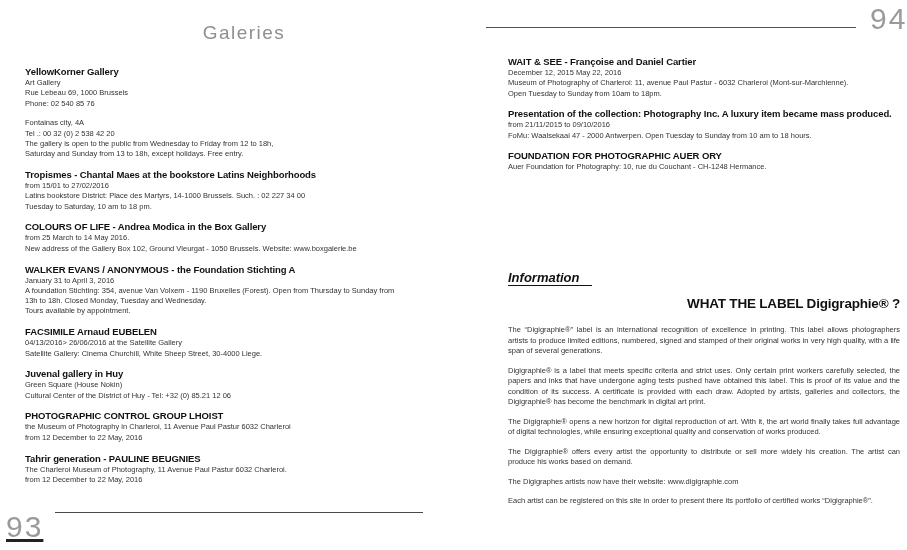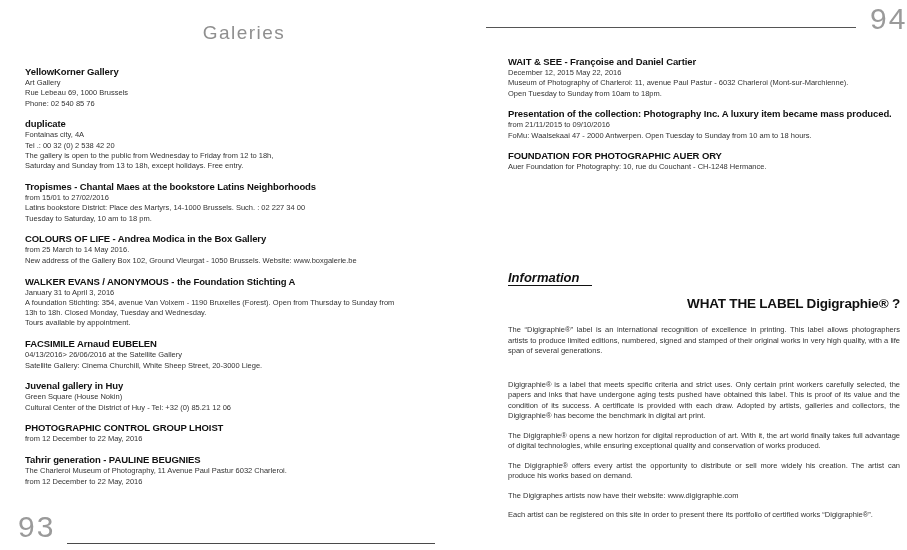--- a/index.html
+++ b/index.html
@@ -43,24 +43,25 @@
     font-size: 30px;
     letter-spacing: 2px;
     color: #9a9a9a;
     font-weight: 300;
     line-height: 34px;
   }
 
   
   .footer-left {
     position: absolute;
-    left: 18px;
+    left: 6px;
     top: 510px;
     display: flex;
-    align-items: flex-end;
+    align-items: flex-start;
+    text-decoration: underline;
   }
   .footer-left .rule {
     display: inline-block;
     width: 368px;
     height: 0;
     border-top: 1.6px solid #4a4a4a;
     margin-left: 12px;
     margin-top: 2px;
   }
 
@@ -137,39 +138,38 @@
     letter-spacing: -0.2px;
     text-align: right;
   }
   .info-para {
     font-size: 7.5px;
     line-height: 10.5px;
     color: #333;
     text-align: justify;
     margin: 0 0 9px 0;
   }
-  .info-para.extra-gap { margin-top: 23px; }
+  .info-para.extra-gap { margin-top: 9px; }
 </style>
 </head>
 <body>
 
 <div class="spread">
 
   <div class="page page-left">
     <div class="galeries-header">Galeries</div>
 
     <div class="entries entries-left" id="left-entries">
         <div class="entry">
           <div class="entry-title">YellowKorner Gallery</div>
           <div class="entry-line">Art Gallery</div>
           <div class="entry-line">Rue Lebeau 69, 1000 Brussels</div>
           <div class="entry-line">Phone: 02 540 85 76</div>
         </div>
         <div class="entry">
-          <div class="entry-title">duplicate</div>
           <div class="entry-line">Fontainas city, 4A</div>
           <div class="entry-line">Tel .: 00 32 (0) 2 538 42 20</div>
           <div class="entry-line">The gallery is open to the public from Wednesday to Friday from 12 to 18h,</div>
           <div class="entry-line">Saturday and Sunday from 13 to 18h, except holidays. Free entry.</div>
         </div>
         <div class="entry">
           <div class="entry-title">Tropismes - Chantal Maes at the bookstore Latins Neighborhoods</div>
           <div class="entry-line">from 15/01 to 27/02/2016</div>
           <div class="entry-line">Latins bookstore District: Place des Martyrs, 14-1000 Brussels. Such. : 02 227 34 00</div>
           <div class="entry-line">Tuesday to Saturday, 10 am to 18 pm.</div>
@@ -182,29 +182,30 @@
         <div class="entry">
           <div class="entry-title">WALKER EVANS / ANONYMOUS - the Foundation Stichting A</div>
           <div class="entry-line">January 31 to April 3, 2016</div>
           <div class="entry-line">A foundation Stichting: 354, avenue Van Volxem - 1190 Bruxelles (Forest). Open from Thursday to Sunday from</div>
           <div class="entry-line">13h to 18h. Closed Monday, Tuesday and Wednesday.</div>
           <div class="entry-line">Tours available by appointment.</div>
         </div>
         <div class="entry">
           <div class="entry-title">FACSIMILE Arnaud EUBELEN</div>
           <div class="entry-line">04/13/2016&gt; 26/06/2016 at the Satellite Gallery</div>
-          <div class="entry-line">Satellite Gallery: Cinema Churchill, White Sheep Street, 20-3000 Liege.</div>
+          <div class="entry-line">Satellite Gallery: Cinema Churchill, White Sheep Street, 30-4000 Liege.</div>
         </div>
         <div class="entry">
           <div class="entry-title">Juvenal gallery in Huy</div>
           <div class="entry-line">Green Square (House Nokin)</div>
           <div class="entry-line">Cultural Center of the District of Huy - Tel: +32 (0) 85.21 12 06</div>
         </div>
         <div class="entry">
           <div class="entry-title">PHOTOGRAPHIC CONTROL GROUP LHOIST</div>
+          <div class="entry-line">the Museum of Photography in Charleroi, 11 Avenue Paul Pastur 6032 Charleroi</div>
           <div class="entry-line">from 12 December to 22 May, 2016</div>
         </div>
         <div class="entry">
           <div class="entry-title">Tahrir generation - PAULINE BEUGNIES</div>
           <div class="entry-line">The Charleroi Museum of Photography, 11 Avenue Paul Pastur 6032 Charleroi.</div>
           <div class="entry-line">from 12 December to 22 May, 2016</div>
         </div>
       </div>
 
     <div class="footer-left">

